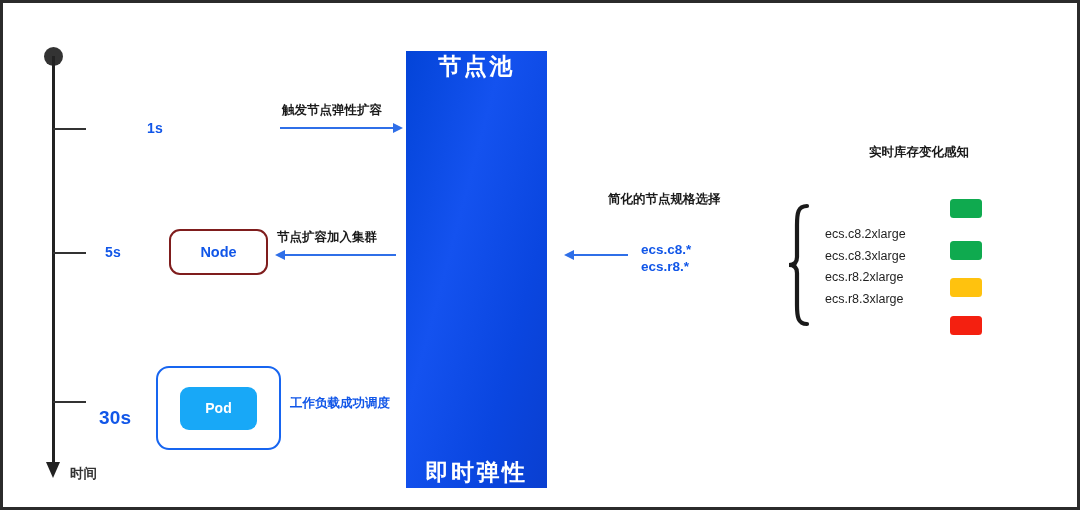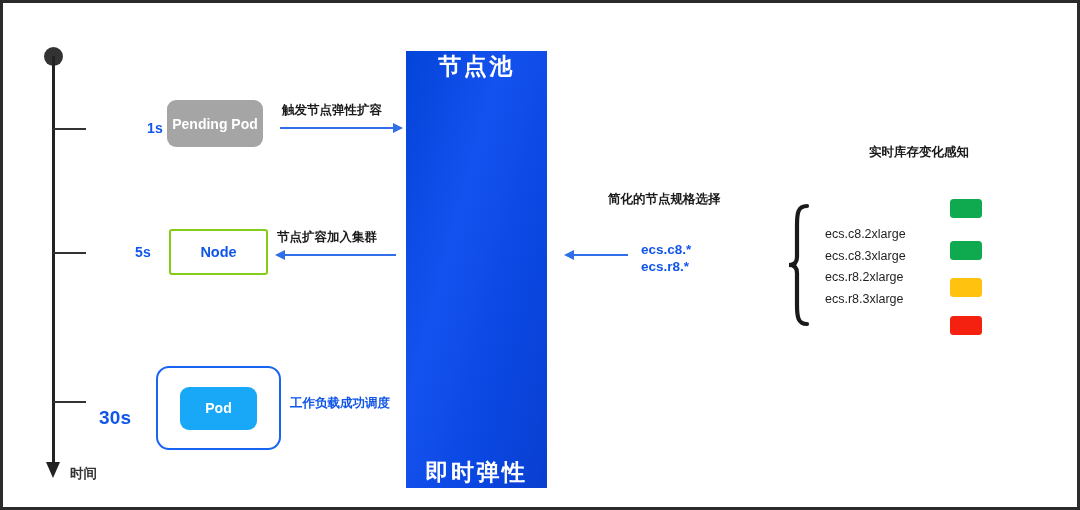--- a/index.html
+++ b/index.html
@@ -112,22 +112,22 @@
     justify-content: center;
     white-space: nowrap;
   }
   .node-box {
     position: absolute;
     left: 166px;
     top: 226px;
     width: 99px;
     height: 46px;
     box-sizing: border-box;
-    border: 2px solid #84cc16;
-    border-radius: 3px;
+    border: 2px solid #7f1d1d;
+    border-radius: 11px;
     background: #ffffff;
     color: #1156e8;
     font-size: 14.5px;
     font-weight: bold;
     display: flex;
     align-items: center;
     justify-content: center;
   }
   .pod-outer {
     position: absolute;
@@ -233,26 +233,25 @@
 
   <div class="tl-dot"></div>
   <div class="tl-line"></div>
   <div class="tl-arrow"></div>
 
   <div class="tl-tick" style="top:125px;"></div>
   <div class="tl-tick" style="top:249px;"></div>
   <div class="tl-tick" style="top:398px;"></div>
 
   <div class="tl-label" style="left:102px; top:117px; font-size:14px;margin-left:42px;">1s</div>
-  <div class="tl-label" style="left:102px; top:241px; font-size:14px;margin-left:30px;">5s</div>
+  <div class="tl-label" style="left:102px; top:241px; font-size:14px;">5s</div>
   <div class="tl-label" style="left:96px; top:386px; font-size:19px;margin-top:18px;">30s</div>
 
   <div class="tl-axis-name">时间</div>
 
-  <div class="pending-pod">Pending Pod</div>
 
   <div class="node-box">Node</div>
 
   <div class="pod-outer">
     <div class="pod-inner">Pod</div>
   </div>
 
   <div class="conn-label" style="left:279px; top:99px;">触发节点弹性扩容</div>
   <div class="arrow-line" style="left:277px; top:124px; width:115px;"></div>
   <div class="arrow-head-r" style="left:390px; top:120px;"></div>

